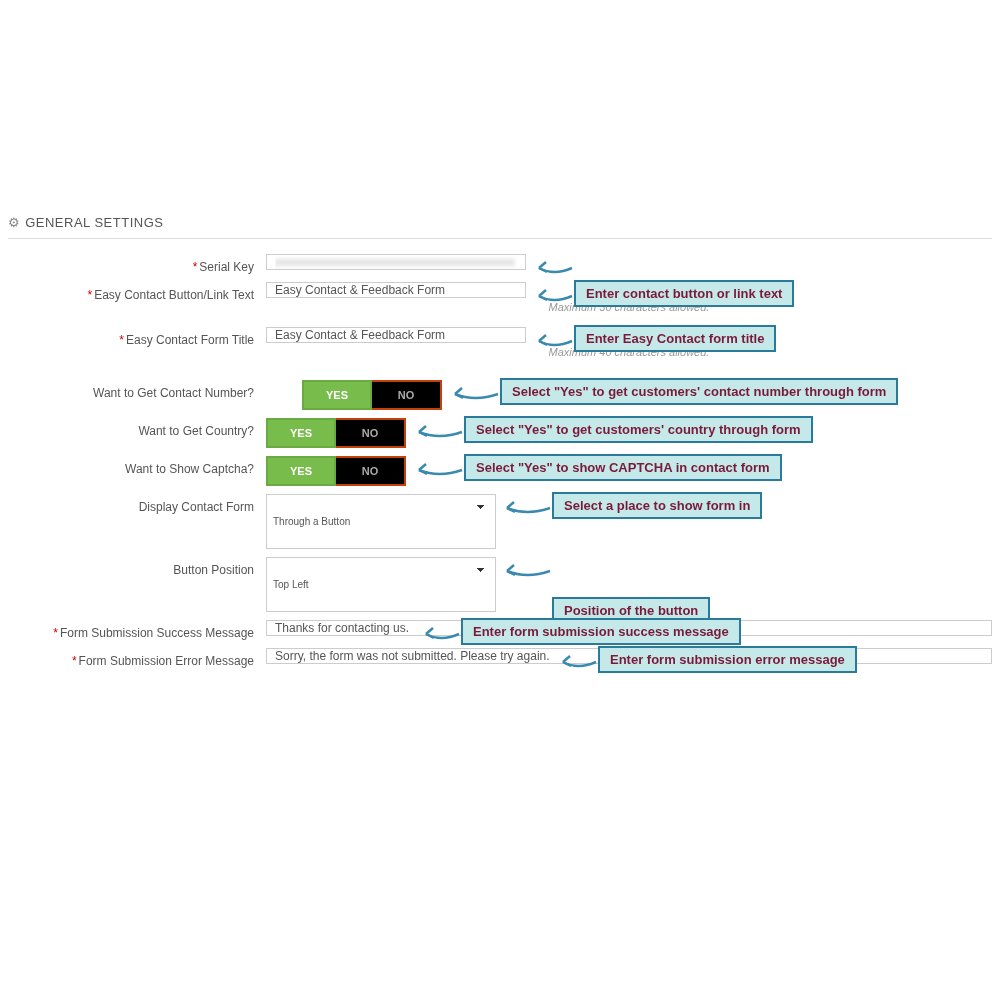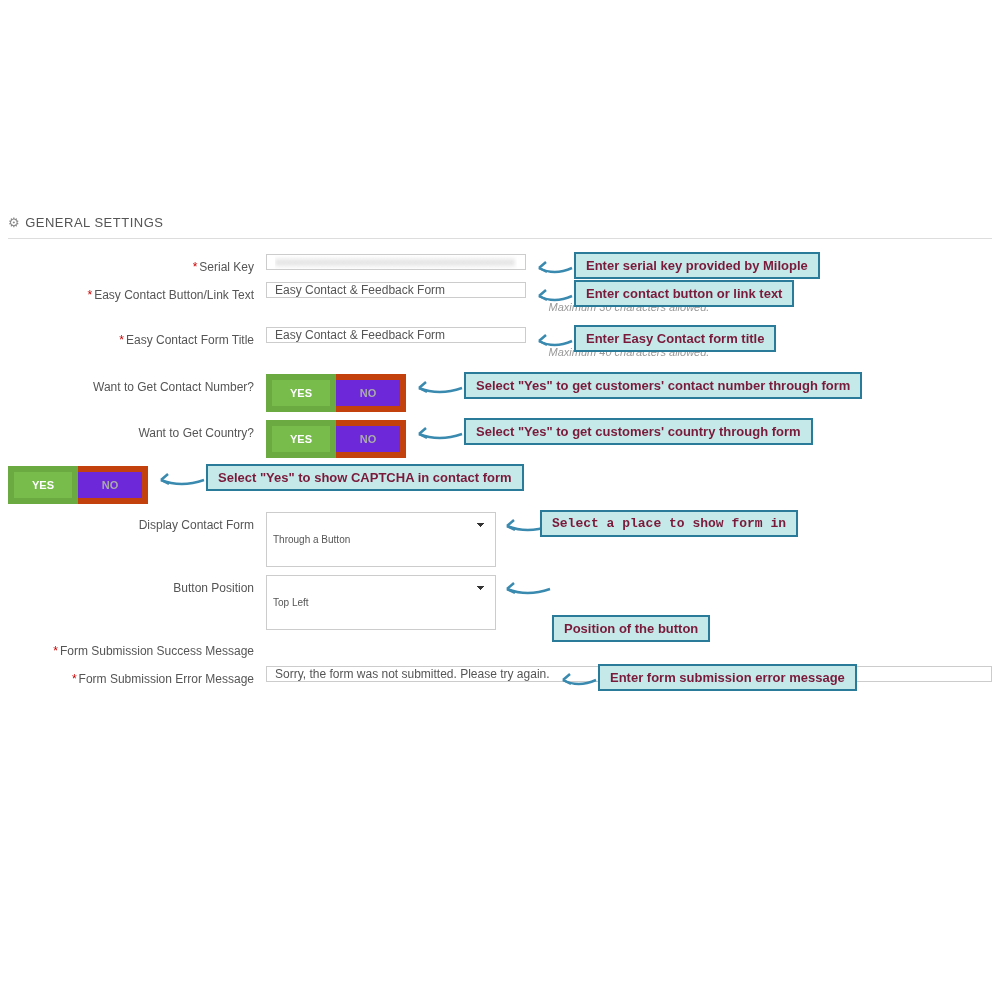--- a/index.html
+++ b/index.html
@@ -7,23 +7,23 @@
 .container { padding: 0 8px; margin-top: 215px; }
 .section-header { display: flex; align-items: center; gap: 5px; color: #555; font-size: 13px; letter-spacing: 0.5px; padding-bottom: 8px; border-bottom: 1px solid #ddd; margin-bottom: 15px; }
 .gear-icon { font-size: 13px; color: #888; }
 .form-row { display: flex; align-items: flex-start; margin-bottom: 8px; position: relative; }
 .label-col { width: 258px; text-align: right; padding-right: 12px; padding-top: 6px; color: #555; font-size: 12px; }
 .required { color: #cc0000; margin-right: 2px; }
 .input-col { flex: 1; position: relative; }
 .text-input { width: 100%; padding: 0 8px; border: 1px solid #ccc; font-size: 12px; color: #555; background: #fff; }
 .help-text { font-size: 11px; color: #999; font-style: italic; margin-top: 3px; text-align: center; }
 .toggle-group { display: flex; }
-.toggle-btn { width: 70px; padding: 7px 0; text-align: center; font-size: 11px; font-weight: bold; border: 6px solid #c2410c; cursor: pointer; }
+.toggle-btn { width: 70px; padding: 7px 0; text-align: center; font-size: 11px; font-weight: bold; border: 2px solid #c2410c; cursor: pointer; }
 .toggle-yes { background: #78bc4c; color: #fff; border-color: #6aaa40; }
-.toggle-no { background: #6d28d9; color: #aaa; border-left: none; }
+.toggle-no { background: #000000; color: #aaa; border-left: none; }
 .select-input { width: 230px; padding: 21px 6px; border: 1px solid #ccc; font-size: 10px; color: #555; background: #fff; appearance: none; background-image: linear-gradient(45deg, transparent 50%, #333 50%), linear-gradient(135deg, #333 50%, transparent 50%); background-position: calc(100% - 14px) 10px, calc(100% - 10px) 10px; background-size: 4px 4px, 4px 4px; background-repeat: no-repeat; }
 .callout { position: absolute; background: #c5e8e8; border: 2px solid #2a7a9a; padding: 4px 10px; color: #7a1a3a; font-weight: bold; font-size: 13px; white-space: nowrap; z-index: 10; }
 .arrow { position: absolute; z-index: 9; }
 .arrow svg { overflow: visible; }
 .blurred { color: transparent; text-shadow: 0 0 4px rgba(0,0,0,0.3); }
 </style>
 </head>
 <body>
 
 <div class="container">
@@ -33,21 +33,20 @@
   </div>
 
   <div class="form-row">
     <div class="label-col"><span class="required">*</span><span>Serial Key</span></div>
     <div class="input-col">
       <input type="text" class="text-input blurred" style="width: 260px;" value="xxxxxxxxxxxxxxxxxxxxxxxxxxxxxxxxxxxxxxxx">
       <div class="arrow" style="left:268px; top:4px;"><svg width="40" height="20">
             <path d="M38,10 Q20,18 5,10" stroke="#3a8ab0" stroke-width="2.5" fill="none"></path>
             <path d="M5,10 L12,4 M5,10 L13,14" stroke="#3a8ab0" stroke-width="2.5" fill="none"></path>
           </svg></div>
-      <div class="callout" style="left:308px; top:-2px;">Enter serial key provided by Milople</div>
     </div>
   </div>
 
   <div class="form-row">
     <div class="label-col"><span class="required">*</span><span>Easy Contact Button/Link Text</span></div>
     <div class="input-col">
       <input type="text" class="text-input" style="width: 260px;" value="Easy Contact &amp; Feedback Form">
       <div class="help-text">Maximum 30 characters allowed.</div>
       <div class="arrow" style="left:268px; top:4px;"><svg width="40" height="20">
             <path d="M38,10 Q20,18 5,10" stroke="#3a8ab0" stroke-width="2.5" fill="none"></path>
@@ -63,21 +62,21 @@
       <input type="text" class="text-input" style="width: 260px;" value="Easy Contact &amp; Feedback Form">
       <div class="help-text">Maximum 40 characters allowed.</div>
       <div class="arrow" style="left:268px; top:4px;"><svg width="40" height="20">
             <path d="M38,10 Q20,18 5,10" stroke="#3a8ab0" stroke-width="2.5" fill="none"></path>
             <path d="M5,10 L12,4 M5,10 L13,14" stroke="#3a8ab0" stroke-width="2.5" fill="none"></path>
           </svg></div>
       <div class="callout" style="left:308px; top:-2px;">Enter Easy Contact form title</div>
     </div>
   </div>
 
-  <div class="form-row" style="margin-top:16px;">
+  <div class="form-row" style="margin-top:22px;gap:36px;">
     <div class="label-col">Want to Get Contact Number?</div>
     <div class="input-col">
       <div class="toggle-group">
         <div class="toggle-btn toggle-yes">YES</div>
         <div class="toggle-btn toggle-no">NO</div>
       </div>
       <div class="arrow" style="left:148px; top:4px;"><svg width="50" height="20">
             <path d="M48,10 Q25,18 5,10" stroke="#3a8ab0" stroke-width="2.5" fill="none"></path>
             <path d="M5,10 L12,4 M5,10 L13,14" stroke="#3a8ab0" stroke-width="2.5" fill="none"></path>
           </svg></div>
@@ -94,20 +93,21 @@
       </div>
       <div class="arrow" style="left:148px; top:4px;"><svg width="50" height="20">
             <path d="M48,10 Q25,18 5,10" stroke="#3a8ab0" stroke-width="2.5" fill="none"></path>
             <path d="M5,10 L12,4 M5,10 L13,14" stroke="#3a8ab0" stroke-width="2.5" fill="none"></path>
           </svg></div>
       <div class="callout" style="left:198px; top:-2px;">Select "Yes" to get customers' country through form</div>
     </div>
   </div>
 
   <div class="form-row">
+    <div class="label-col">Want to Show Captcha?</div>
     <div class="input-col">
       <div class="toggle-group">
         <div class="toggle-btn toggle-yes">YES</div>
         <div class="toggle-btn toggle-no">NO</div>
       </div>
       <div class="arrow" style="left:148px; top:4px;"><svg width="50" height="20">
             <path d="M48,10 Q25,18 5,10" stroke="#3a8ab0" stroke-width="2.5" fill="none"></path>
             <path d="M5,10 L12,4 M5,10 L13,14" stroke="#3a8ab0" stroke-width="2.5" fill="none"></path>
           </svg></div>
       <div class="callout" style="left:198px; top:-2px;">Select "Yes" to show CAPTCHA in contact form</div>
@@ -115,38 +115,46 @@
   </div>
 
   <div class="form-row">
     <div class="label-col">Display Contact Form</div>
     <div class="input-col">
       <select class="select-input"><option>Through a Button</option></select>
       <div class="arrow" style="left:236px; top:4px;"><svg width="50" height="20">
             <path d="M48,10 Q25,18 5,10" stroke="#3a8ab0" stroke-width="2.5" fill="none"></path>
             <path d="M5,10 L12,4 M5,10 L13,14" stroke="#3a8ab0" stroke-width="2.5" fill="none"></path>
           </svg></div>
-      <div class="callout" style="left:274px; top:-2px;font-family:Liberation Mono, monospace;">Select a place to show form in</div>
+      <div class="callout" style="left:286px; top:-2px;">Select a place to show form in</div>
     </div>
   </div>
 
   <div class="form-row">
     <div class="label-col">Button Position</div>
     <div class="input-col">
       <select class="select-input"><option>Top Left</option></select>
       <div class="arrow" style="left:236px; top:4px;"><svg width="50" height="20">
             <path d="M48,10 Q25,18 5,10" stroke="#3a8ab0" stroke-width="2.5" fill="none"></path>
             <path d="M5,10 L12,4 M5,10 L13,14" stroke="#3a8ab0" stroke-width="2.5" fill="none"></path>
           </svg></div>
       <div class="callout" style="left:286px; top:-2px;margin-top:42px;">Position of the button</div>
     </div>
   </div>
 
   <div class="form-row">
     <div class="label-col"><span class="required">*</span><span>Form Submission Success Message</span></div>
+    <div class="input-col">
+      <input type="text" class="text-input" value="Thanks for contacting us." style="">
+      <div class="arrow" style="left:155px; top:4px;"><svg width="40" height="20">
+            <path d="M38,10 Q20,18 5,10" stroke="#3a8ab0" stroke-width="2.5" fill="none"></path>
+            <path d="M5,10 L12,4 M5,10 L13,14" stroke="#3a8ab0" stroke-width="2.5" fill="none"></path>
+          </svg></div>
+      <div class="callout" style="left:195px; top:-2px;">Enter form submission success message</div>
+    </div>
   </div>
 
   <div class="form-row">
     <div class="label-col"><span class="required">*</span><span>Form Submission Error Message</span></div>
     <div class="input-col">
       <input type="text" class="text-input" value="Sorry, the form was not submitted. Please try again." style="">
       <div class="arrow" style="left:292px; top:4px;"><svg width="40" height="20">
             <path d="M38,10 Q20,18 5,10" stroke="#3a8ab0" stroke-width="2.5" fill="none"></path>
             <path d="M5,10 L12,4 M5,10 L13,14" stroke="#3a8ab0" stroke-width="2.5" fill="none"></path>
           </svg></div>

